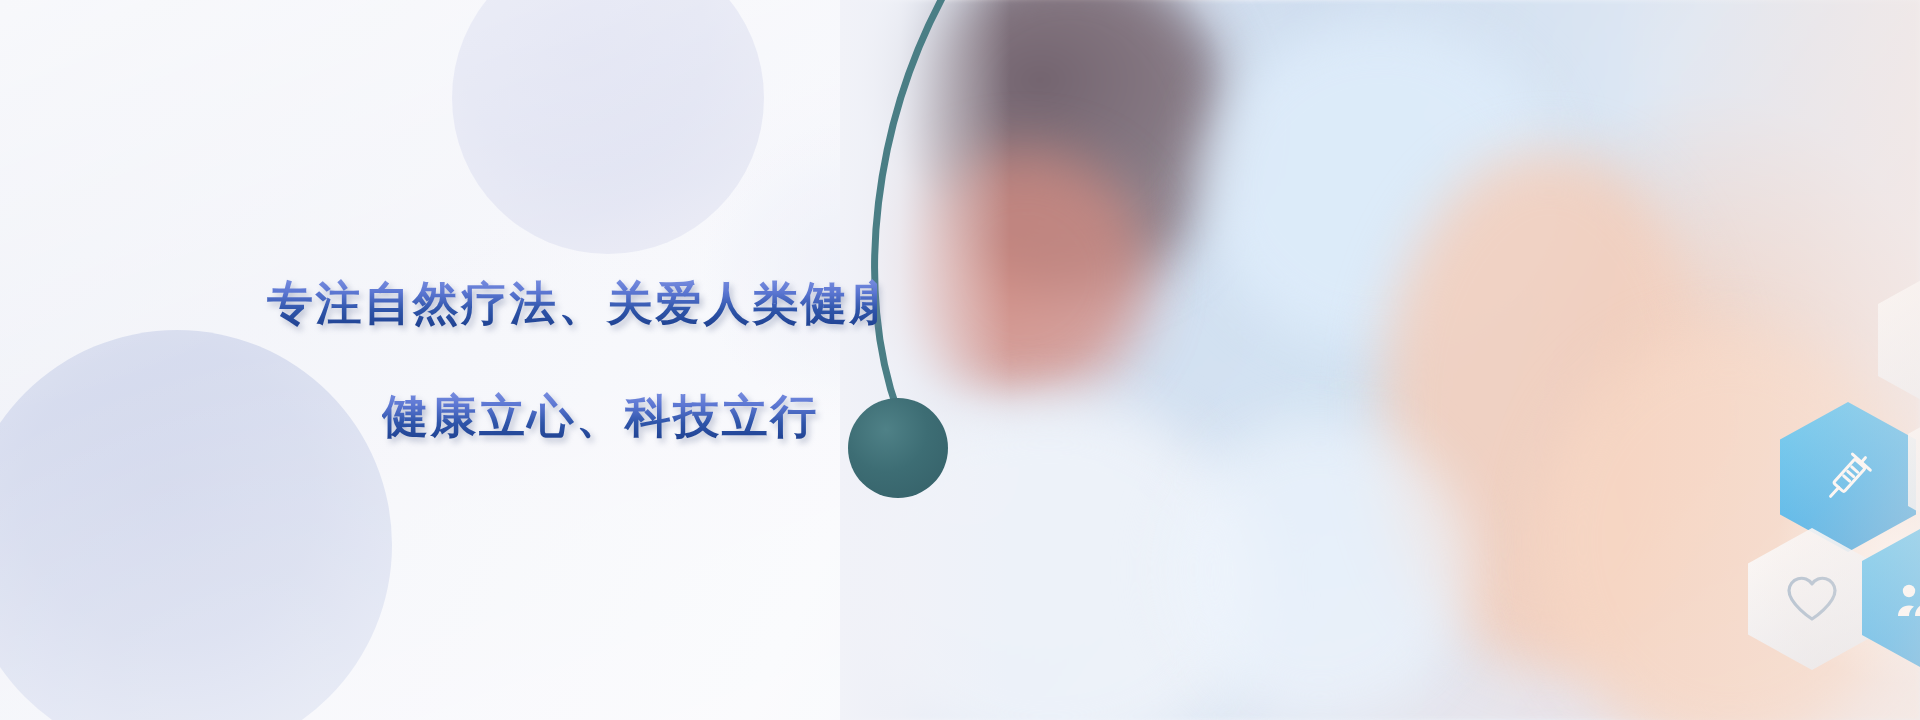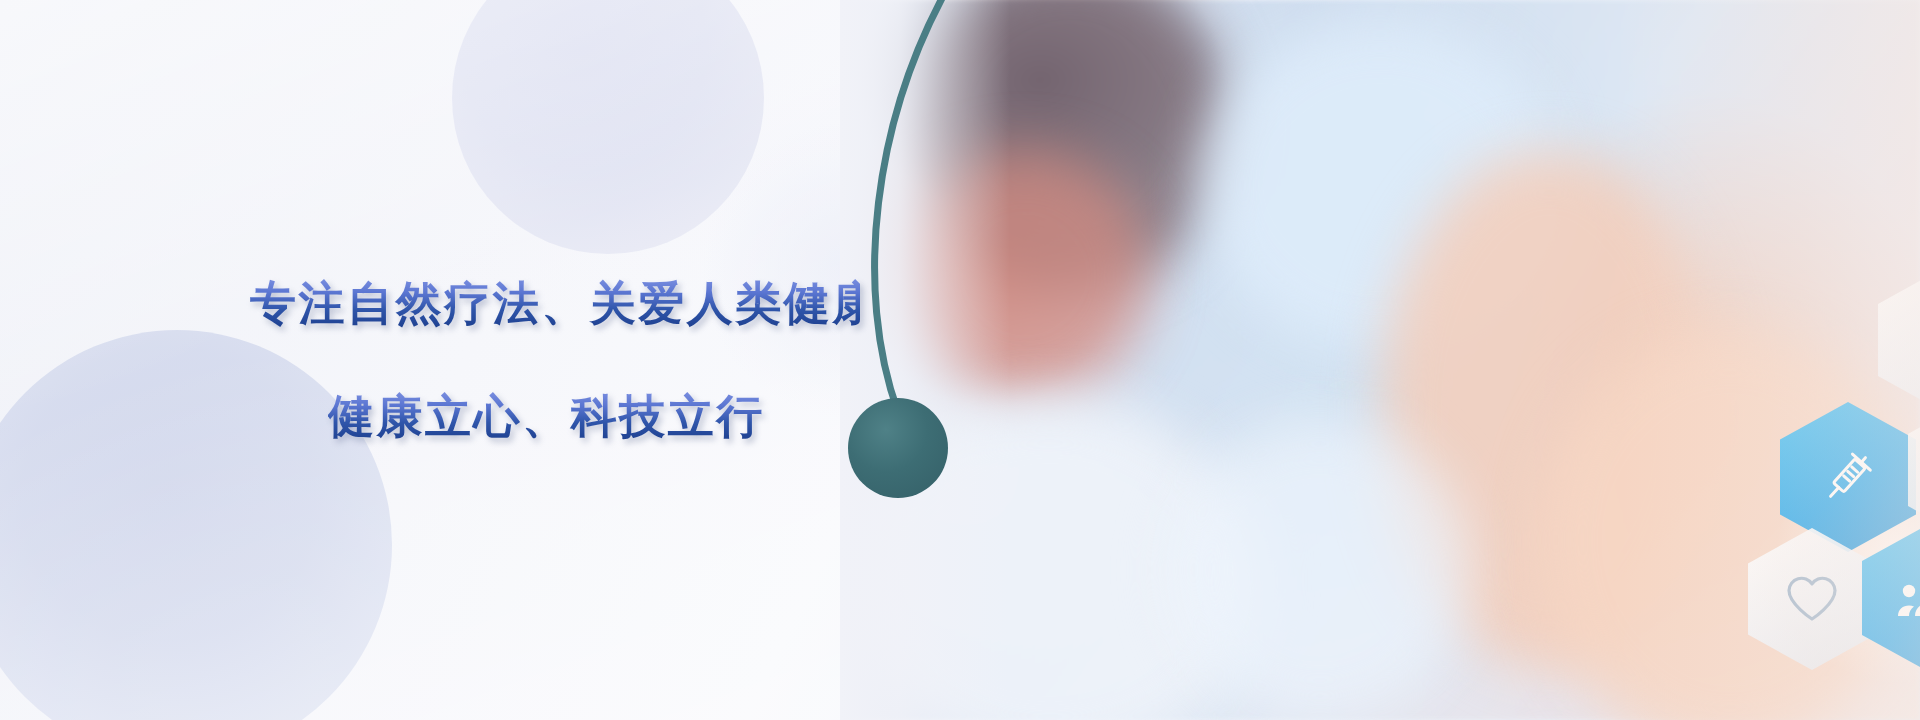--- a/index.html
+++ b/index.html
@@ -32,33 +32,33 @@
     opacity:.8;
   }
   #deco-wash{
     position:absolute;left:0;top:0;width:980px;height:720px;
     background:linear-gradient(160deg,rgba(255,255,255,.55) 0%,rgba(255,255,255,.15) 40%,rgba(255,255,255,.5) 100%);
     pointer-events:none;
   }
 
   
   #headline{
-    position:absolute;left:0;top:0;width:860px;height:720px;
+    position:absolute;left:17px;top:0;width:860px;height:720px;
     display:flex;flex-direction:column;justify-content:center;
     padding-left:250px;box-sizing:border-box;z-index:6;
   }
   .head-line{
     font-weight:bold;letter-spacing:.055em;white-space:nowrap;
     background:linear-gradient(180deg,#7b8fe0 0%,#5b76d2 28%,#2f55aa 62%,#1d3f8e 100%);
     -webkit-background-clip:text;background-clip:text;
     color:#2a50a4;-webkit-text-fill-color:transparent;
     filter:drop-shadow(3px 4px 3px rgba(120,130,165,.45));
   }
   #head-line-1{font-size:46px;line-height:1.1;margin-bottom:62px;}
-  #head-line-2{font-size:46px;line-height:1.1;margin-left:78px;}
+  #head-line-2{font-size:46px;line-height:1.1;margin-left:115px;}
 
   
   #photo-area{
     position:absolute;left:840px;top:0;width:1080px;height:720px;overflow:hidden;z-index:2;
   }
   #photo-bg{
     position:absolute;left:0;top:0;width:1080px;height:720px;
     background:
       radial-gradient(ellipse 260px 200px at 200px 80px,#5b5a6e 0%,rgba(91,90,110,0) 72%),
       radial-gradient(ellipse 210px 240px at 150px 240px,#c98f86 0%,rgba(201,143,134,0) 70%),

